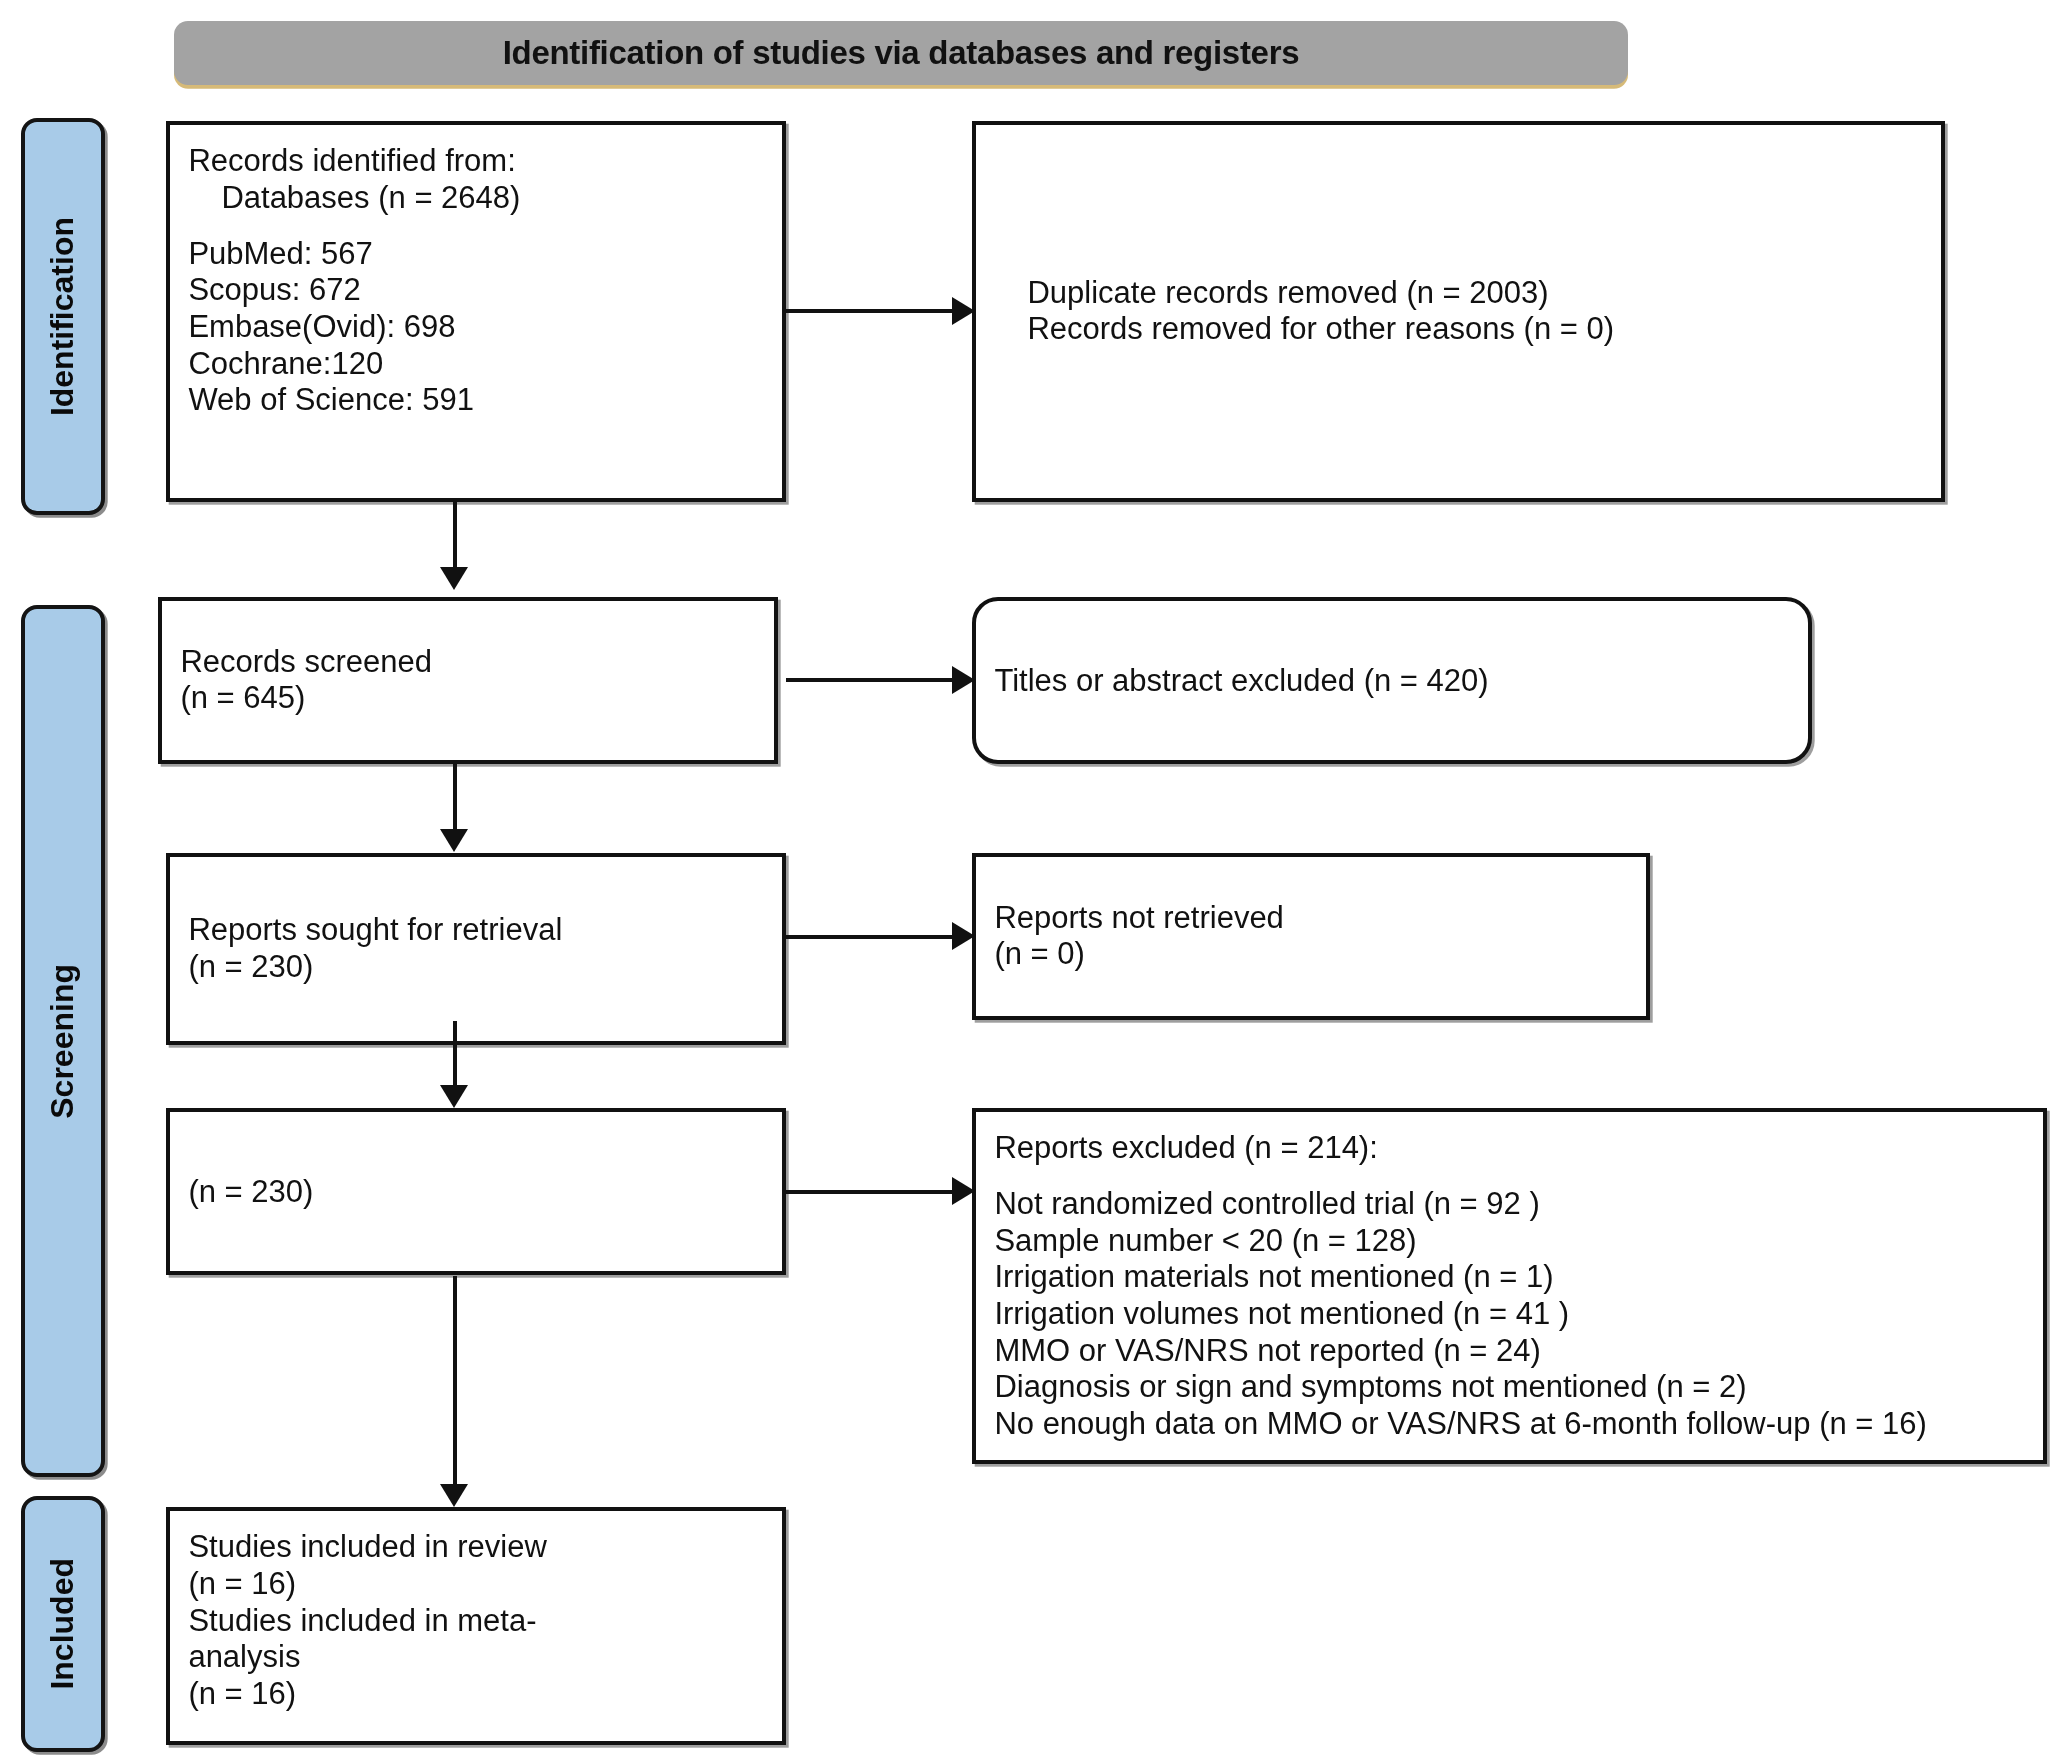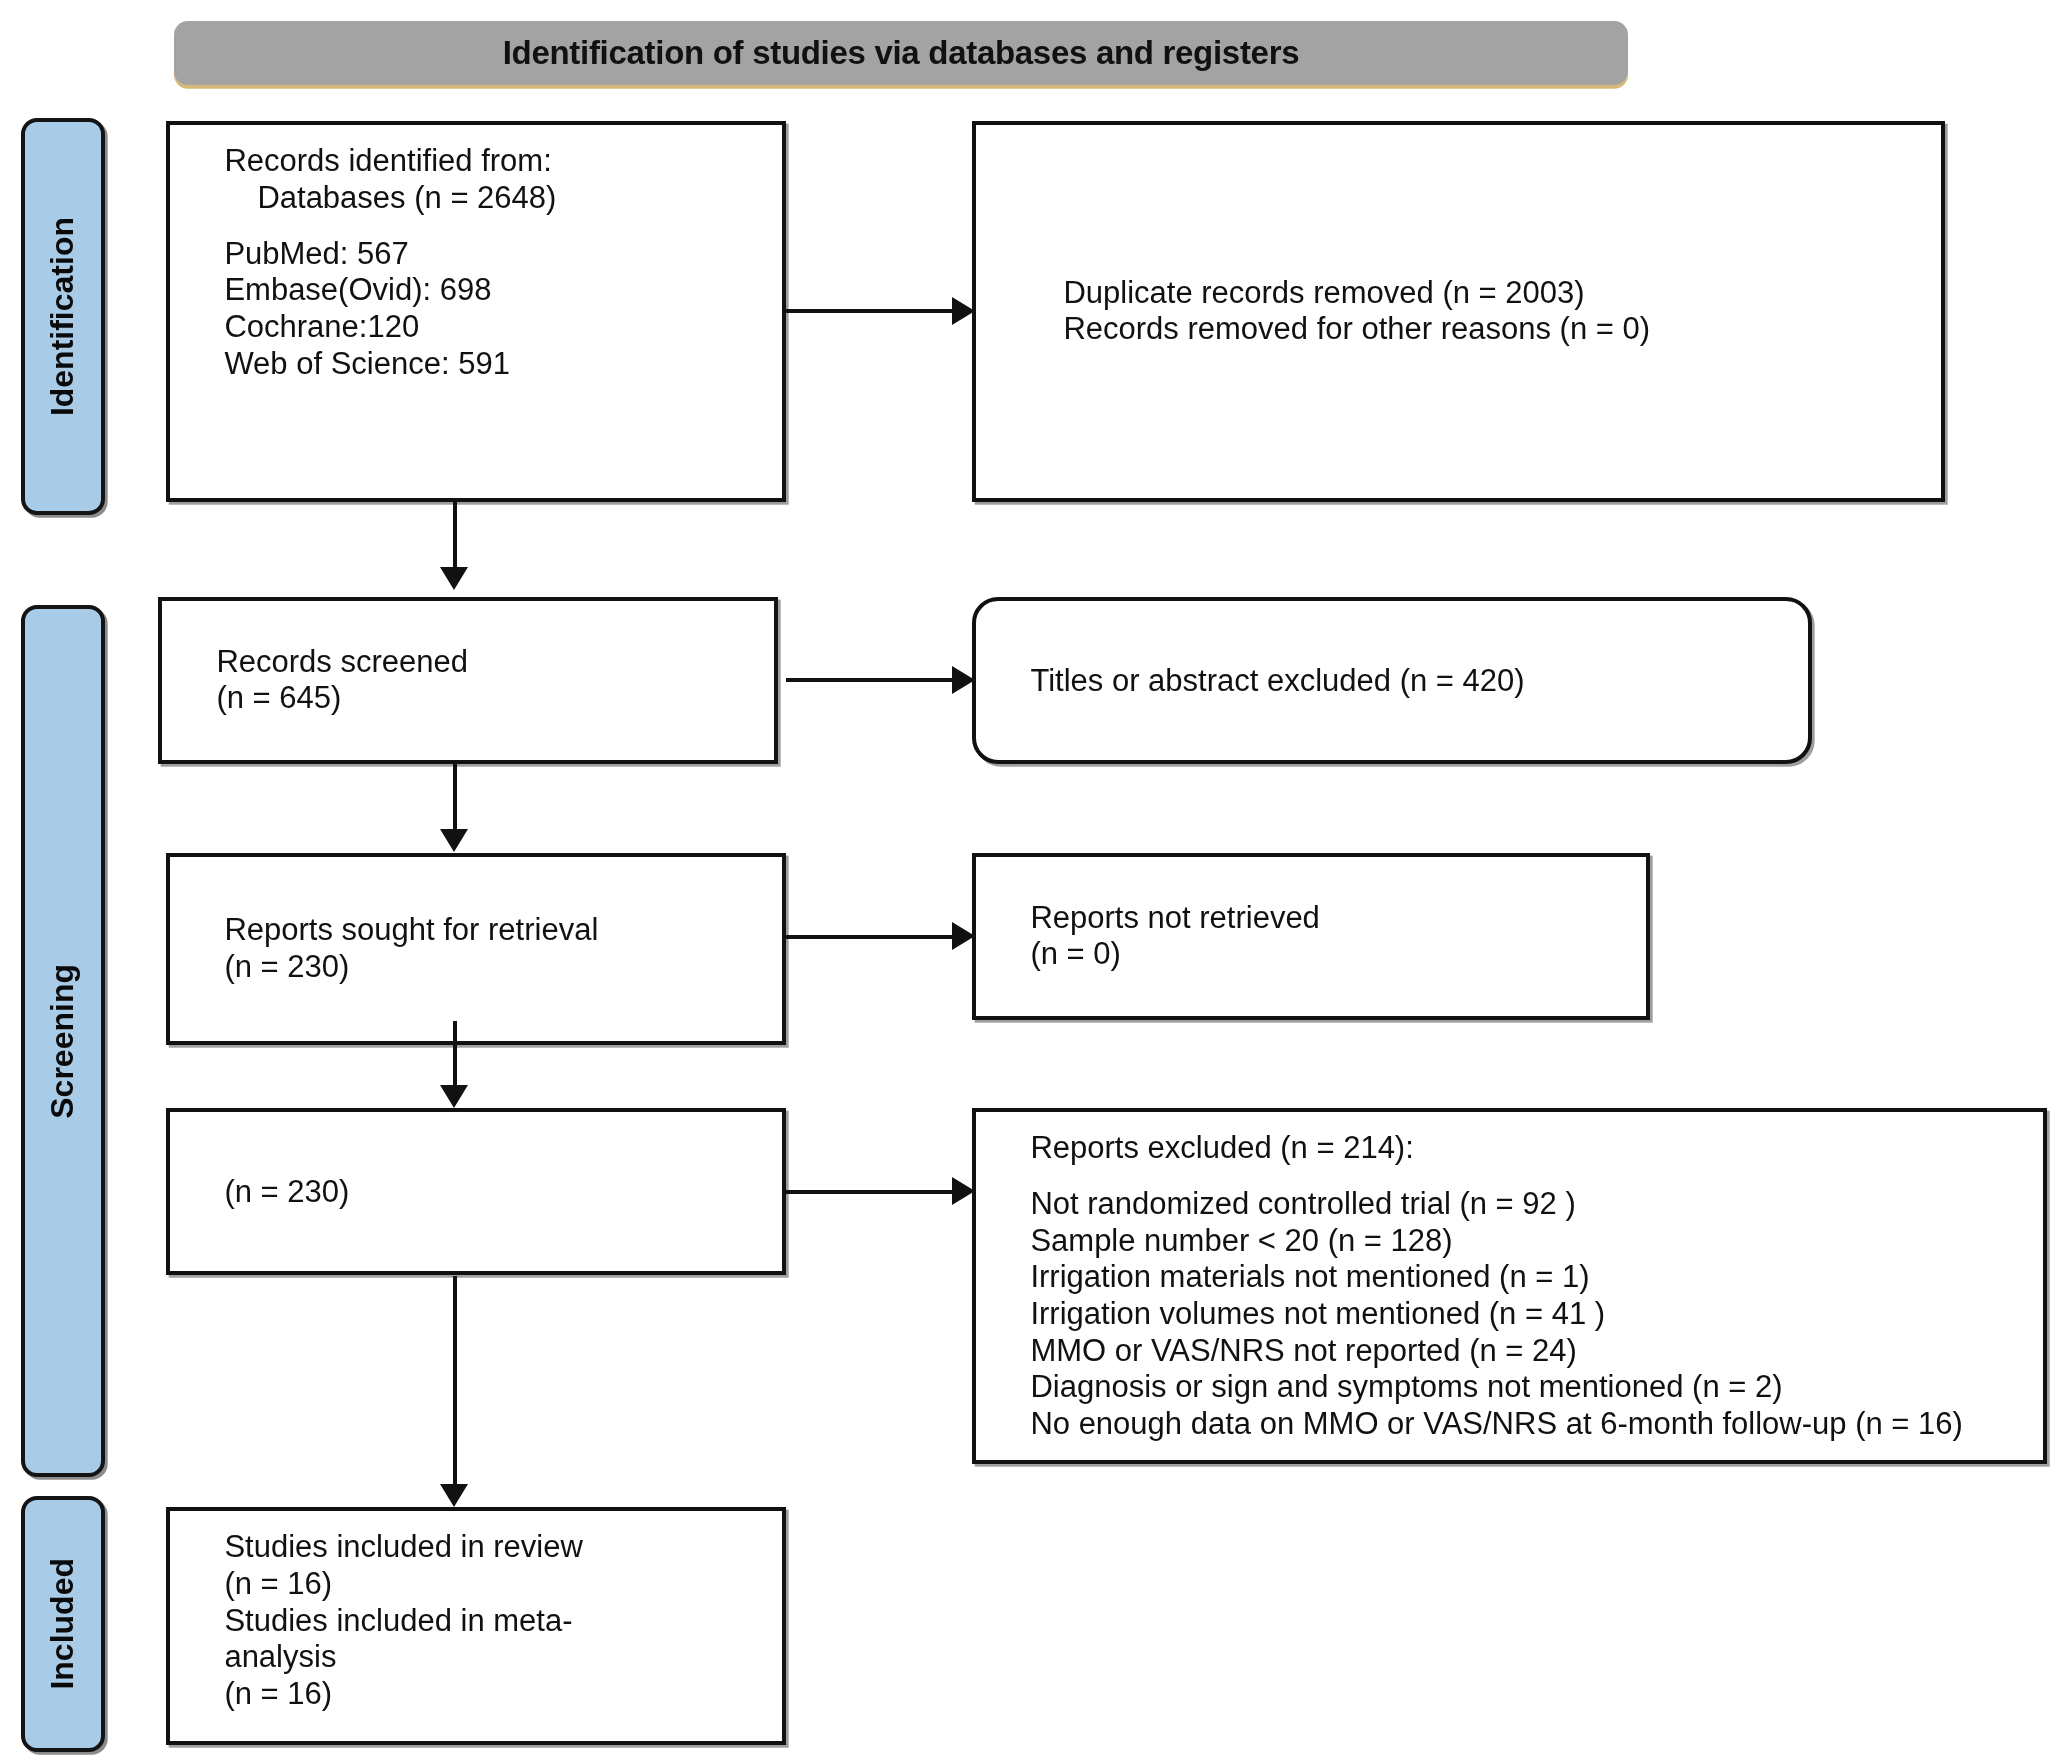--- a/index.html
+++ b/index.html
@@ -78,21 +78,21 @@
     padding: 0 18.4px;
     font-size: 31px;
     line-height: 1.18;
     color: #111111;
   }
   .box-inner.top-aligned {
     top: 0;
     transform: none;
     padding-top: 18.4px;
   }
-  .ln { white-space: nowrap; display: block; margin-left: 36px; }
+  .ln { white-space: nowrap; display: block; }
   .ln.indent { padding-left: 33px; }
   .ln.spacer { height: 0.62em; }
   .ital { font-style: italic; }
 
   
   .vline {
     position: absolute;
     width: 3.8px;
     background: #111111;
   }
@@ -136,20 +136,21 @@
   <div class="stage" style="left:20.5px; top:1496px; width:76px; height:248px;">
     <span class="stage-label">Included</span>
   </div>
 
   <div class="box" style="left:166px; top:121px; width:620px; height:381px;">
     <div class="box-inner top-aligned">
       <span class="ln">Records identified from:</span>
       <span class="ln indent">Databases (n = 2648)</span>
       <span class="ln spacer"></span>
       <span class="ln">PubMed: 567</span>
+      <span class="ln">Scopus: 672</span>
       <span class="ln">Embase(Ovid): 698</span>
       <span class="ln">Cochrane:120</span>
       <span class="ln">Web of Science: 591</span>
     </div>
   </div>
 
   <div class="box" style="left:972px; top:121px; width:973px; height:381px;">
     <div class="box-inner">
       <span class="ln indent">Duplicate records removed  (n = 2003)</span>
       <span class="ln indent">Records removed for other reasons (n = 0)</span>

